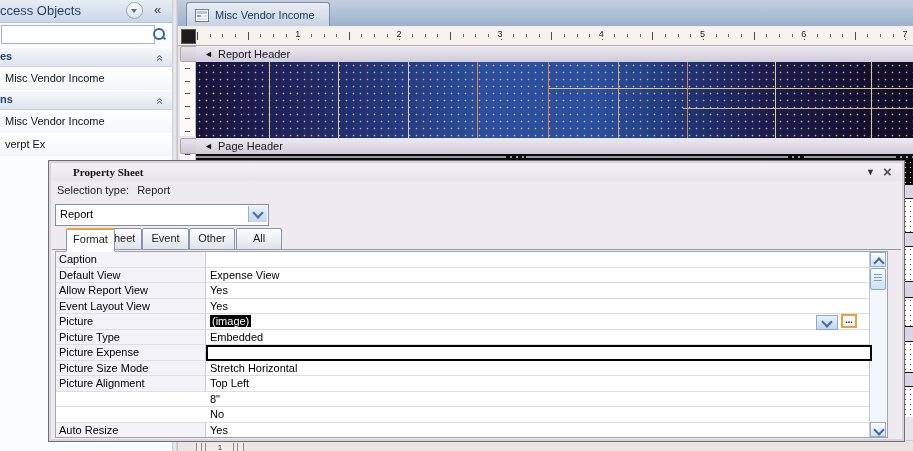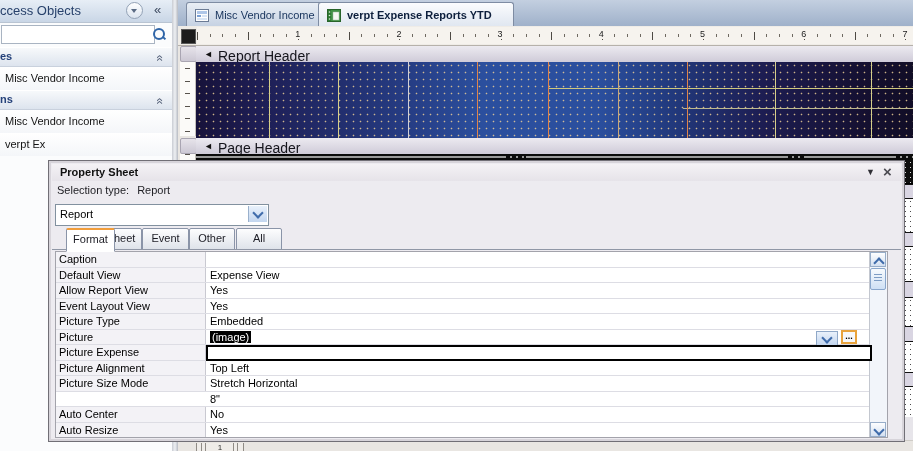--- a/index.html
+++ b/index.html
@@ -56,21 +56,21 @@
   #vruler{left:180px;top:46px;width:16px;height:114px;}
   .vr-bar{position:absolute;left:0;width:15px;background:linear-gradient(#e6e3ea,#ccc8d4);
           border:1px solid #a9a5b2;border-radius:2px;}
   .vr-ticks{position:absolute;left:0;width:15px;background:#fbfaf8;border-right:1px solid #c4c0ba;
      background-image:repeating-linear-gradient(180deg,#57524c 0 1px,transparent 1px 12.6px);
      background-size:5px auto;background-position:5px 6px;background-repeat:repeat-y;}
 
   .section-bar{position:absolute;left:196px;width:717px;height:16px;
      background:linear-gradient(#eceaf0,#cfcbd8);border-bottom:1px solid #a29eac;color:#1c1c24;}
   .section-arrow{position:absolute;left:8px;top:3px;font-size:9px;color:#111;}
-  .section-label{position:absolute;left:22px;top:2px;font-size:14px;color:#15151c;}
+  .section-label{position:absolute;left:22px;top:2px;font-size:11px;color:#15151c;}
 
   #grid{left:196px;top:62px;width:717px;height:76px;
      background-color:#23408c;
      background-image:
        radial-gradient(circle,rgba(235,205,150,.85) .7px,transparent 1.1px),
        linear-gradient(90deg,#17123a 0%,#1e1e55 9%,#253a80 28%,#2b4f9e 40%,#2b4f9e 56%,#223a7e 66%,#1d1d52 79%,#151031 93%,#110d26 100%);
      background-size:7px 7px,auto;}
   .vline{position:absolute;top:0;width:1px;height:76px;}
   .hline{position:absolute;height:1px;}
 
@@ -89,21 +89,21 @@
   #bottom-strip{left:178px;top:440px;width:735px;height:11px;background:#e9e6e2;border-top:1px solid #cfccc7;}
   #bottom-frag{left:196px;top:443px;width:46px;height:8px;background:#efece8;
      border-left:1px solid #8f8b85;border-right:1px solid #8f8b85;color:#333;font-size:8px;
      text-align:center;line-height:9px;}
   #bottom-frag i{position:absolute;top:0;width:1px;height:8px;background:#8f8b85;font-style:normal;}
 
   
   #dialog{left:48px;top:160px;width:855px;height:280px;background:#edebf0;
      border:1px solid #716f76;box-shadow:inset 0 0 0 2px #d7d4da;z-index:10;}
   #dlg-title{position:absolute;left:3px;top:3px;right:3px;height:17px;background:linear-gradient(#f4f2f5,#e6e3e9);}
-  #dlg-title-text{position:absolute;left:8px;top:2px;font-weight:bold;color:#111;}
+  #dlg-title-text{position:absolute;left:21px;top:2px;font-weight:bold;color:#111;font-family:Liberation Serif, serif;}
   #dlg-menu-arrow{position:absolute;left:814px;top:3px;font-size:9px;color:#2f2f35;cursor:pointer;}
   #dlg-close{position:absolute;left:831px;top:-1px;font-size:15px;font-weight:bold;color:#4c4b52;cursor:pointer;}
   #dlg-seltype{position:absolute;left:8px;top:23px;color:#1d1d22;}
   #dlg-seltype .val{margin-left:8px;}
   #dlg-combo{position:absolute;left:6px;top:43px;width:212px;height:20px;background:#fff;border:1px solid #82919f;}
   #dlg-combo .txt{position:absolute;left:4px;top:3px;color:#000;}
   #combo-btn{position:absolute;right:1px;top:1px;width:18px;height:16px;
      background:linear-gradient(#e9f1fb,#c3d6ef);border-left:1px solid #9ab0cc;cursor:pointer;}
   .chev{position:absolute;width:6px;height:6px;border-right:2px solid #3f6cab;border-bottom:2px solid #3f6cab;
         transform:rotate(45deg);}
@@ -182,31 +182,20 @@
   <div id="tab-1" class="doc-tab">
     <svg class="tab-icon" viewBox="0 0 14 13">
       <rect x="0.5" y="0.5" width="13" height="12" fill="#fdfdfd" stroke="#6b7b95"></rect>
       <rect x="2" y="2" width="10" height="3" fill="#aec6e8"></rect>
       <rect x="2" y="6" width="4" height="2" fill="#7aa0d4"></rect>
       <rect x="7" y="6" width="5" height="2" fill="#d8e4f4"></rect>
       <rect x="2" y="9" width="10" height="2" fill="#d8e4f4"></rect>
     </svg>
     <span>Misc Vendor Income</span>
   </div>
-  <div id="tab-2" class="doc-tab">
-    <svg class="tab-icon" viewBox="0 0 14 13">
-      <rect x="0.5" y="0.5" width="13" height="12" fill="#3f9143" stroke="#27632a"></rect>
-      <rect x="1" y="1" width="3" height="11" fill="#2e7a33"></rect>
-      <circle cx="2.5" cy="3" r="0.8" fill="#d9ecd9"></circle>
-        <circle cx="2.5" cy="6.5" r="0.8" fill="#d9ecd9"></circle>
-        <circle cx="2.5" cy="10" r="0.8" fill="#d9ecd9"></circle>
-      <rect x="6" y="3" width="6" height="8" fill="#f4f8f2" stroke="#9fb89f" stroke-width="0.5"></rect>
-    </svg>
-    <span>verpt Expense Reports YTD</span>
-  </div>
 </div>
 
 <div id="hruler-row" class="abs"></div>
 <div id="selector-sq" class="abs"></div>
 <div id="hruler" class="abs">
     <span class="ruler-num" style="left: 97.2px;">1</span>
     <span class="ruler-num" style="left: 198.4px;">2</span>
     <span class="ruler-num" style="left: 299.6px;">3</span>
     <span class="ruler-num" style="left: 400.8px;">4</span>
     <span class="ruler-num" style="left: 502px;">5</span>
@@ -311,46 +300,45 @@
         </div>
         <div class="prow">
           <div class="pcell-l">Allow Report View</div>
           <div class="pcell-v">Yes</div>
         </div>
         <div class="prow">
           <div class="pcell-l">Event Layout View</div>
           <div class="pcell-v">Yes</div>
         </div>
         <div class="prow">
-          <div class="pcell-l">Picture Type</div>
-          <div class="pcell-v">Embedded</div>
-        </div>
-        <div class="prow">
           <div class="pcell-l">Picture</div>
           <div class="pcell-v"><span class="val-selected">(image)</span><span id="pic-dd-btn">
               <span class="chev"></span>
             </span><span id="pic-builder">...</span></div>
         </div>
         <div class="prow">
+          <div class="pcell-l">Picture Type</div>
+          <div class="pcell-v">Embedded</div>
+        </div>
+        <div class="prow">
           <div class="pcell-l">Picture Expense</div>
           <div class="pcell-v"></div>
         </div>
         <div class="prow">
+          <div class="pcell-l">Picture Size Mode</div>
+          <div class="pcell-v">Stretch Horizontal</div>
+        </div>
+        <div class="prow">
           <div class="pcell-l">Picture Alignment</div>
           <div class="pcell-v">Top Left</div>
         </div>
         <div class="prow">
-          <div class="pcell-l">Picture Size Mode</div>
-          <div class="pcell-v">Stretch Horizontal</div>
-        </div>
-        <div class="prow">
           <div class="pcell-v">8"</div>
         </div>
         <div class="prow">
-          <div class="pcell-l">Auto Center</div>
           <div class="pcell-v">No</div>
         </div>
         <div class="prow">
           <div class="pcell-l">Auto Resize</div>
           <div class="pcell-v">Yes</div>
         </div>
       </div>
     <div id="editbox"></div>
     <div id="pscroll">
       <div id="sbtn-up" class="sbtn">

